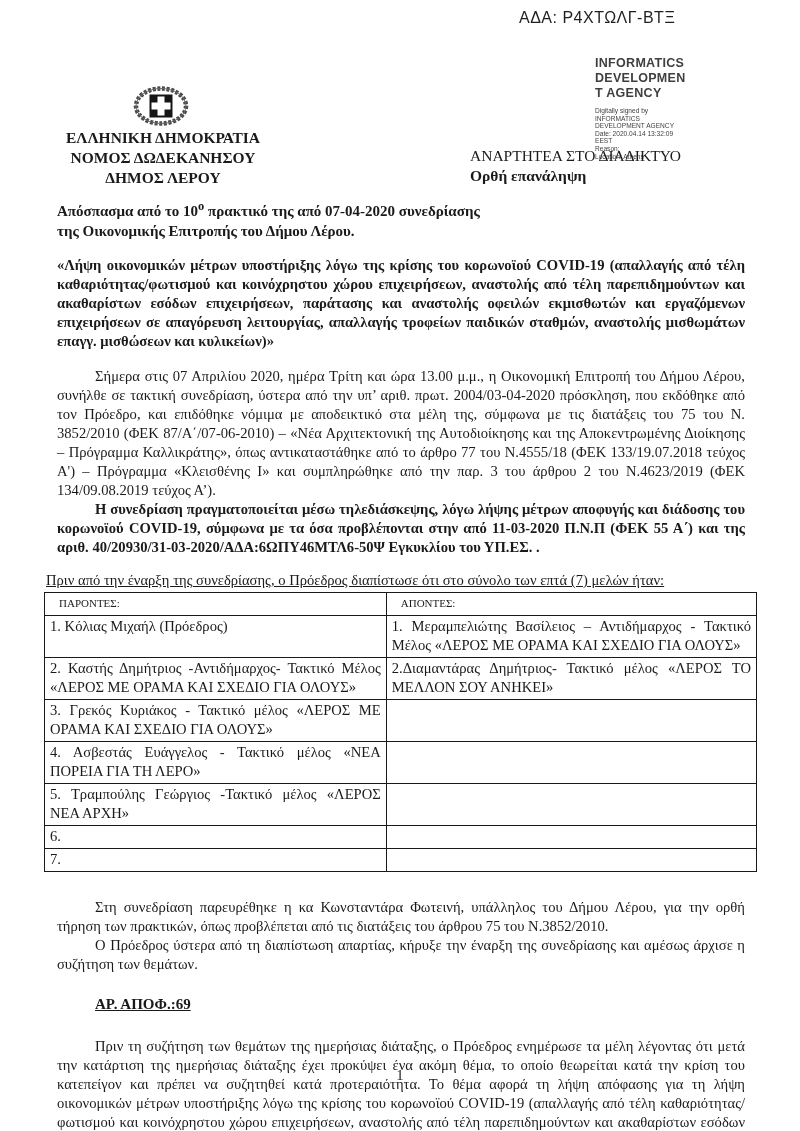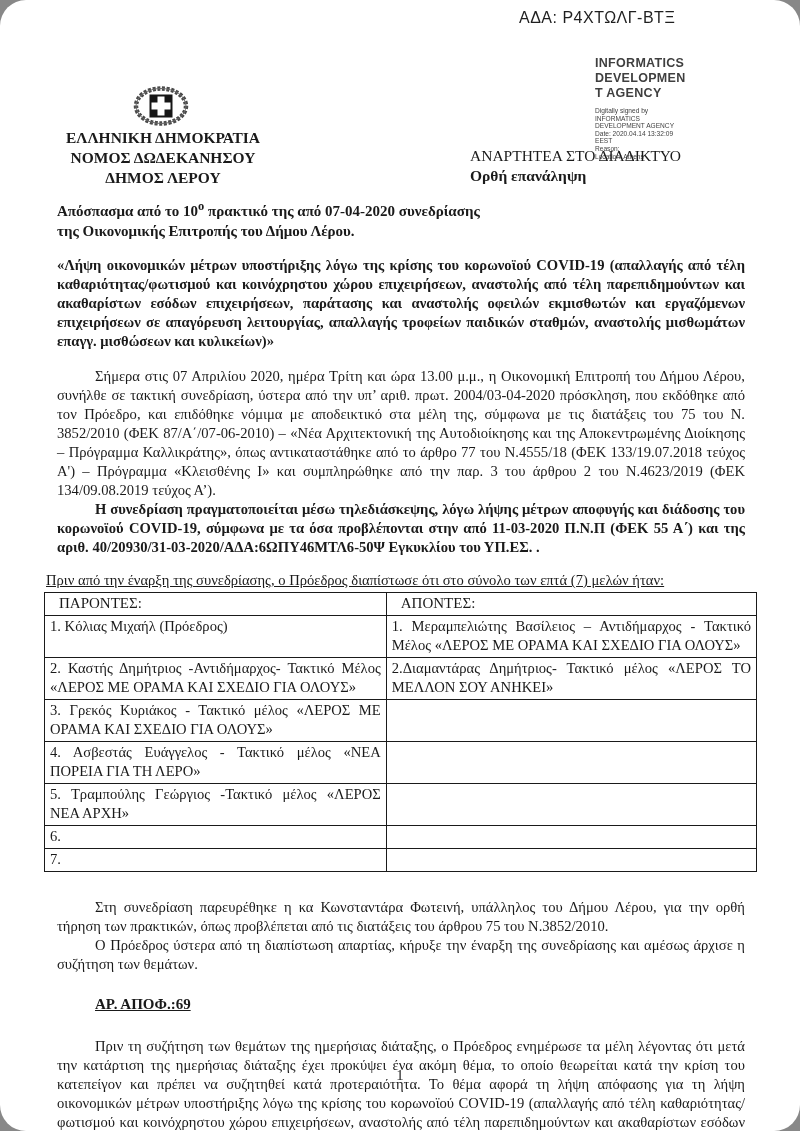--- a/index.html
+++ b/index.html
@@ -6,21 +6,20 @@
   html, body { background: #888; }
   .page {
     position: relative;
     width: 800px;
     height: 1131px;
     margin: 0 auto;
     background: #ffffff;
     font-family: "Liberation Serif", "DejaVu Serif", serif;
     color: #1a1a1a;
     overflow: hidden;
-    border-radius: 26px;
   }
   .content {
     position: relative;
     padding: 0 55px 0 57px;
   }
   
   .topzone { position: relative; height: 196px; }
   .ada-line {
     position: absolute; top: 9px; left: 519px;
     font-family: "Liberation Sans", sans-serif;
@@ -76,21 +75,21 @@
     width: 713px; margin-left: -13px; margin-top: 2px;
     font-size: 14.6px; line-height: 19px;
   }
   table.attendance td {
     border: 1px solid #1a1a1a;
     vertical-align: top;
     padding: 1px 5px 2px 5px;
     text-align: justify;
   }
   table.attendance td.c1 { width: 48%; }
-  table.attendance tr.hdr td { font-size: 15px; padding-left: 14px; }
+  table.attendance tr.hdr td { font-size: 11px; padding-left: 14px; }
   table.attendance tr.short td { height: 21px; }
   .decision-no {
     font-weight: bold; font-size: 15px; text-decoration: underline;
     margin: 22px 0 0 38px;
   }
   .page-number {
     position: absolute; bottom: 47px; left: 0; width: 100%;
     text-align: center; font-size: 14.6px;
   }
 </style>

